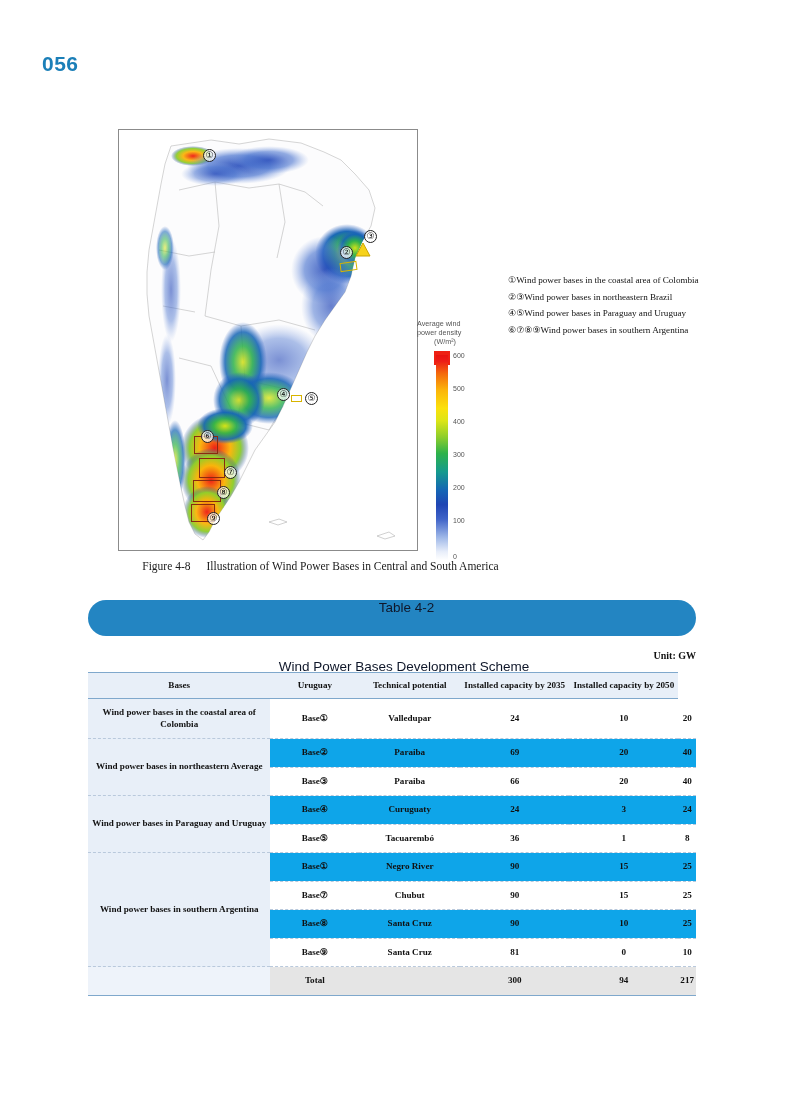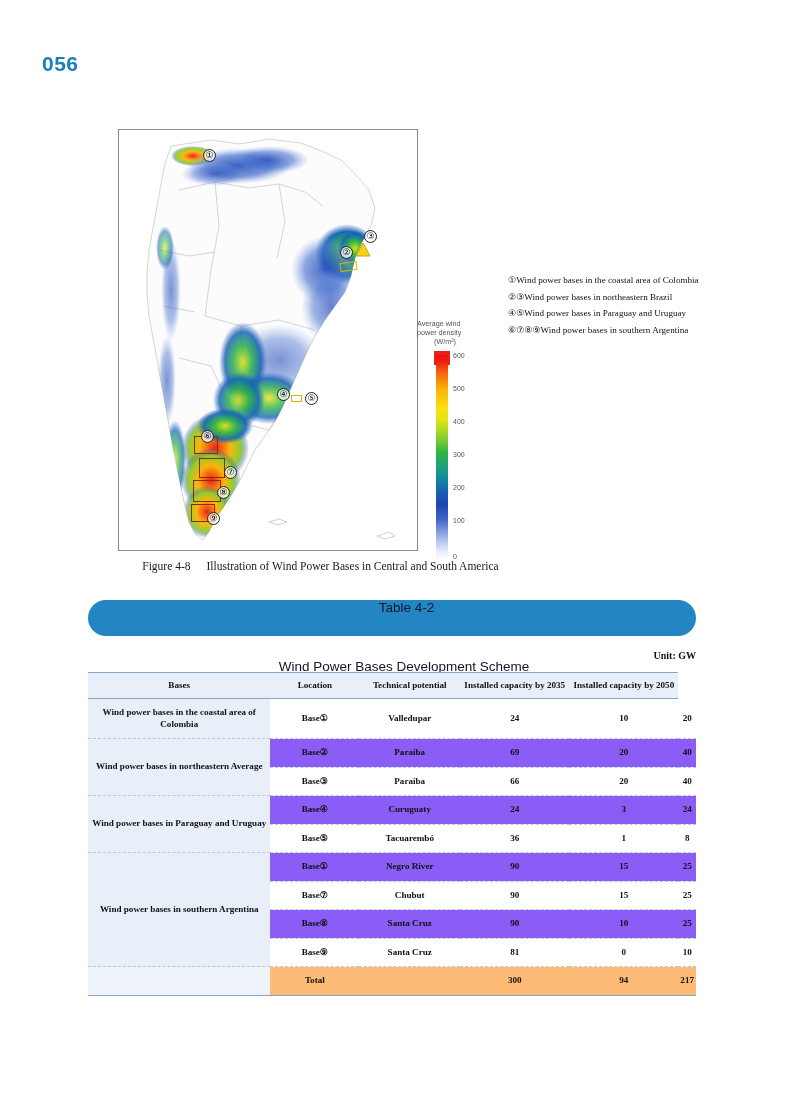--- a/index.html
+++ b/index.html
@@ -127,24 +127,24 @@
   }
   table.scheme td {
     text-align:center; vertical-align:middle;
     padding:8px 2px; line-height:11.5px;
     border-bottom:1px dashed #b9c9dc;
   }
   table.scheme td.group {
     font-weight:bold; background:#e8eff8; border-bottom:1px dashed #b9c9dc;
     padding-left:4px; padding-right:4px;
   }
-  table.scheme tr.alt td { background:#8b5cf6; }
+  table.scheme tr.alt td { background:#0ea5e9; }
   table.scheme tr.alt td.group { background:#e8eff8; }
   table.scheme tr.total td {
-    background:#fdba74; border-bottom:1.3px solid #7fa8cc; font-weight:bold;
+    background:#e5e5e5; border-bottom:1.3px solid #7fa8cc; font-weight:bold;
   }
   table.scheme tr.total td.group { background:#eef3fa; border-bottom:1.3px solid #7fa8cc; }
   table.scheme td.base, table.scheme td.loc { font-weight:bold; }
   table.scheme td.num { font-weight:bold; }
   .c-bases { width:31%; }
   .c-loc   { width:15%; }
   .c-tech  { width:17%; }
   .c-i35   { width:18.5%; }
   .c-i50   { width:18.5%; }
 </style>
@@ -295,21 +295,21 @@
   <span class="lbl">Table 4-2</span>
   <span class="ttl">Wind Power Bases Development Scheme</span>
 </div>
 
 <div class="unit-line">Unit: GW</div>
 
 <table class="scheme">
   <thead>
     <tr>
       <th class="c-bases">Bases</th>
-      <th class="c-loc">Location</th>
+      <th class="c-loc">Uruguay</th>
       <th class="c-tech">Technical potential</th>
       <th class="c-i35">Installed capacity by 2035</th>
       <th class="c-i50">Installed capacity by 2050</th>
     </tr>
   </thead>
   <tbody>
 
     <tr>
       <td class="group" rowspan="1">Wind power bases in the coastal area of Colombia</td>
       <td class="base">Base①</td>

